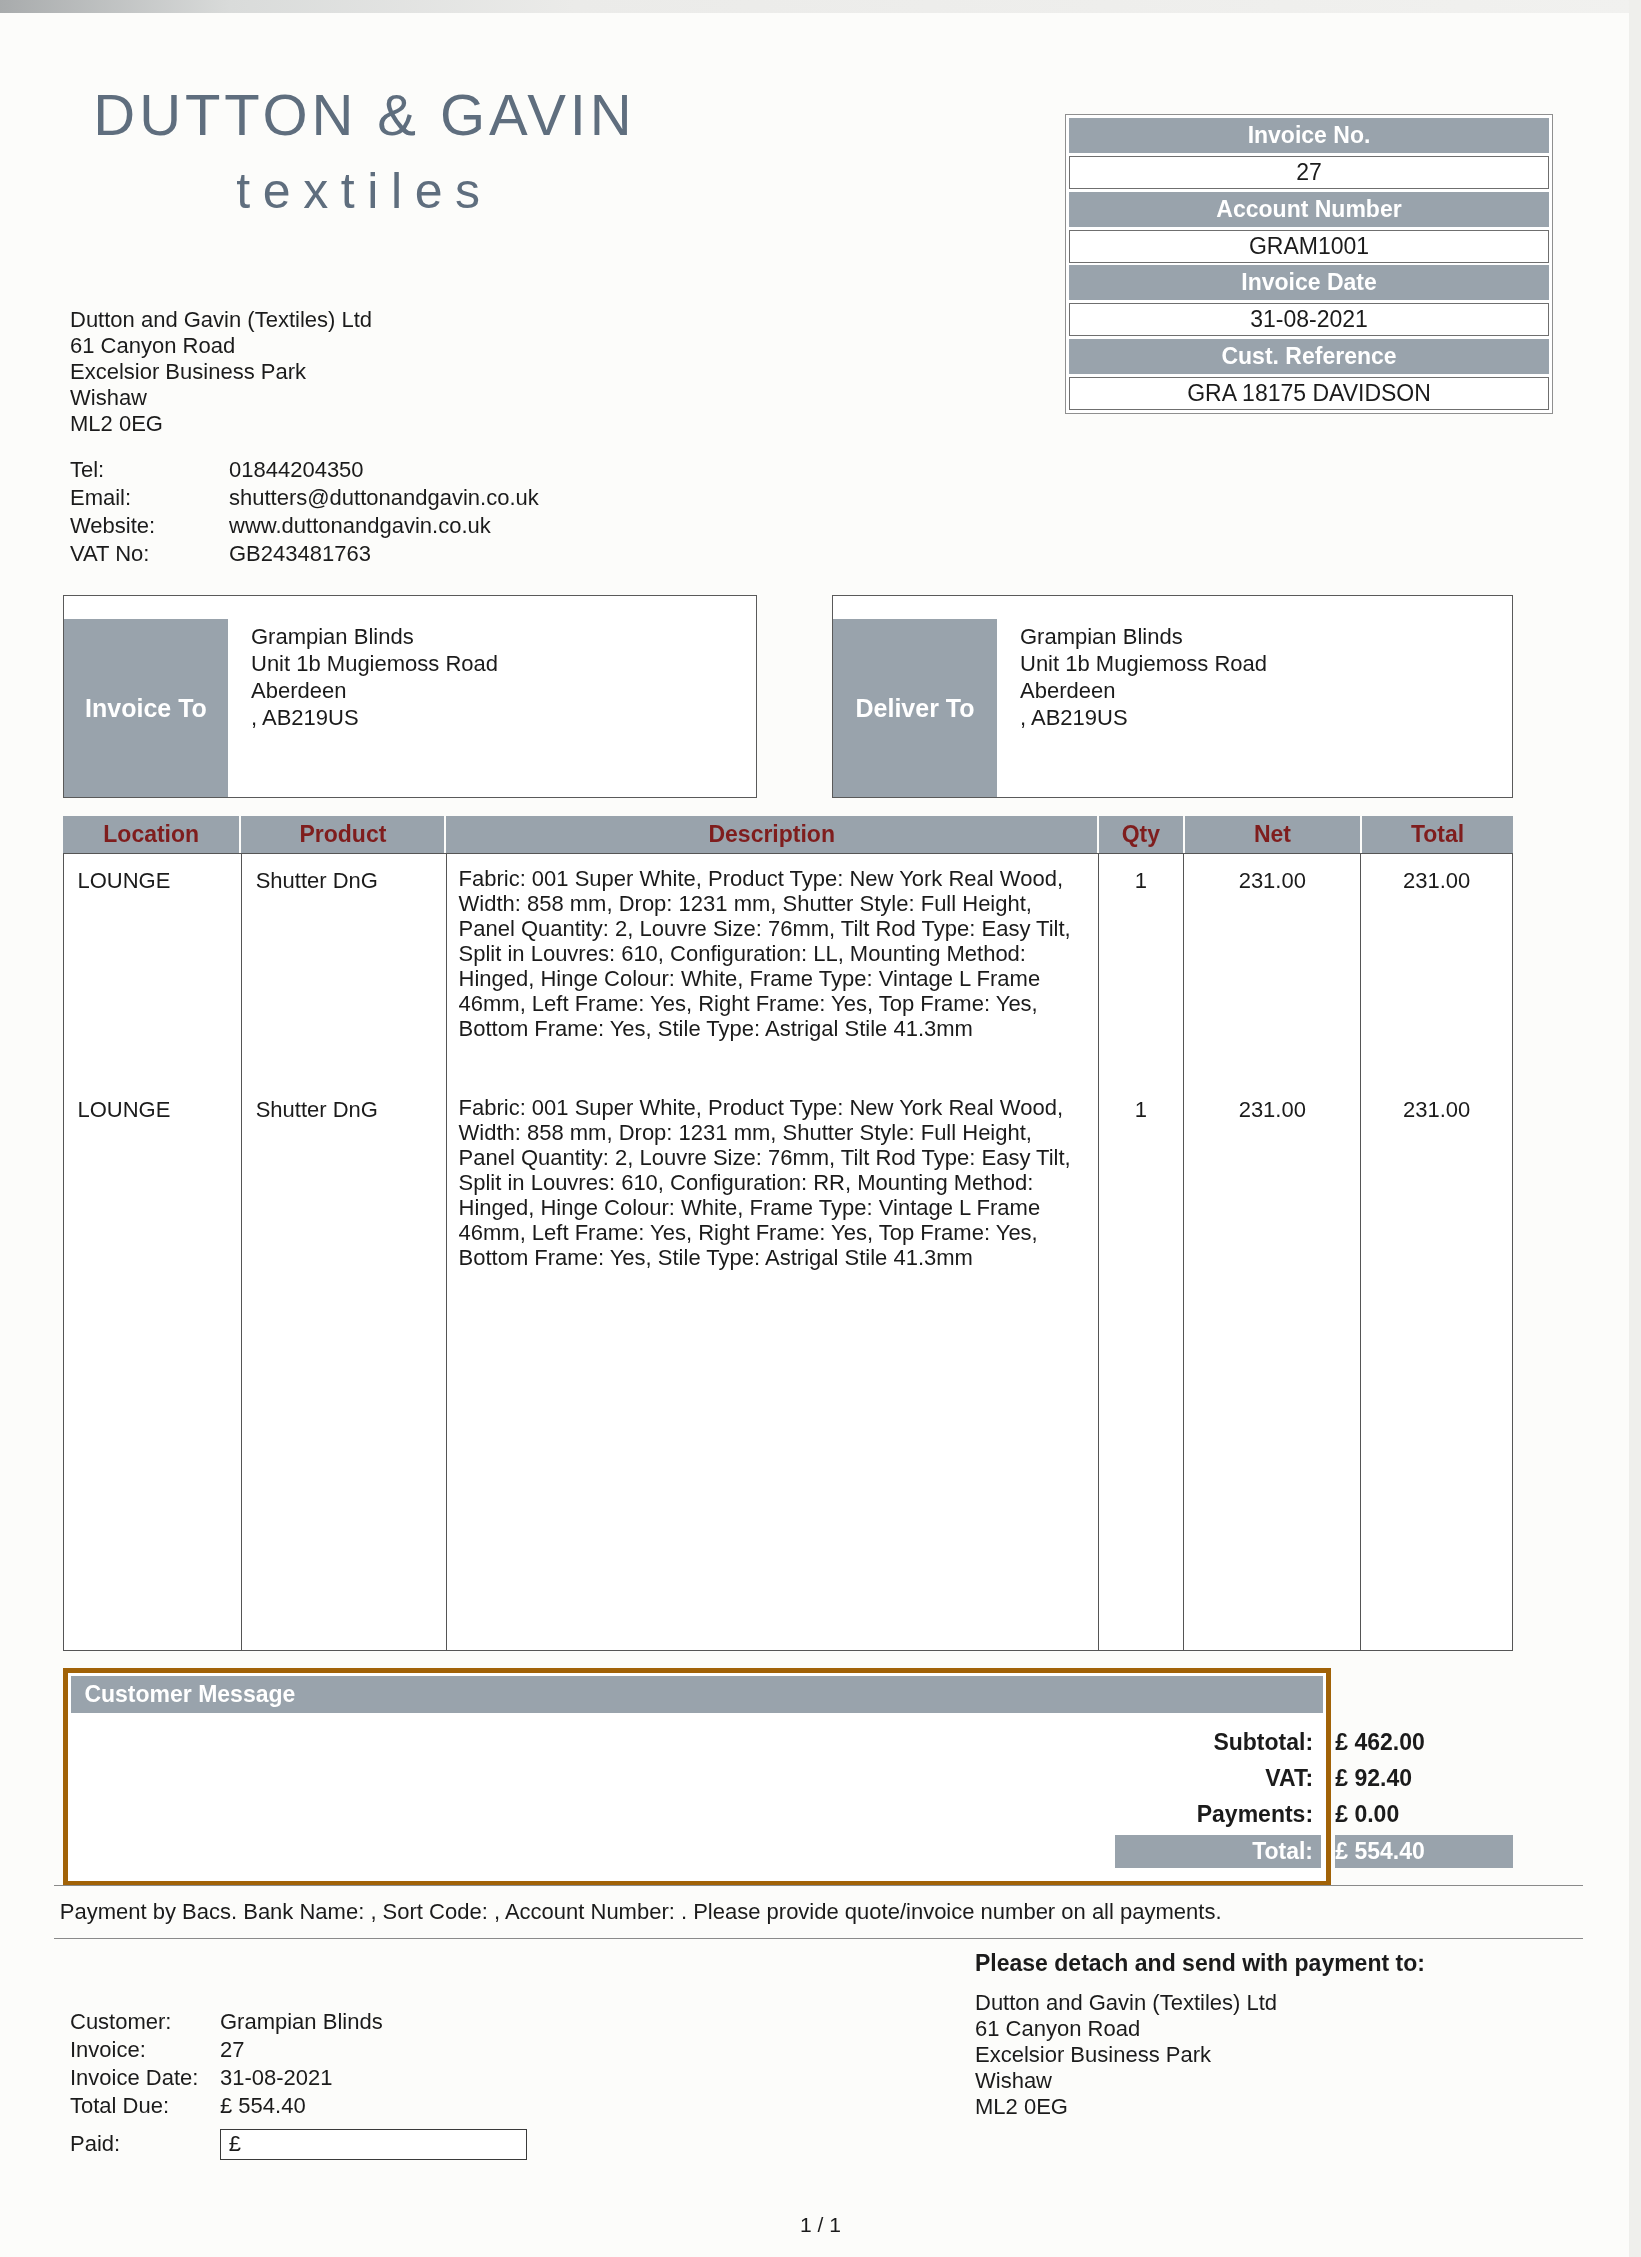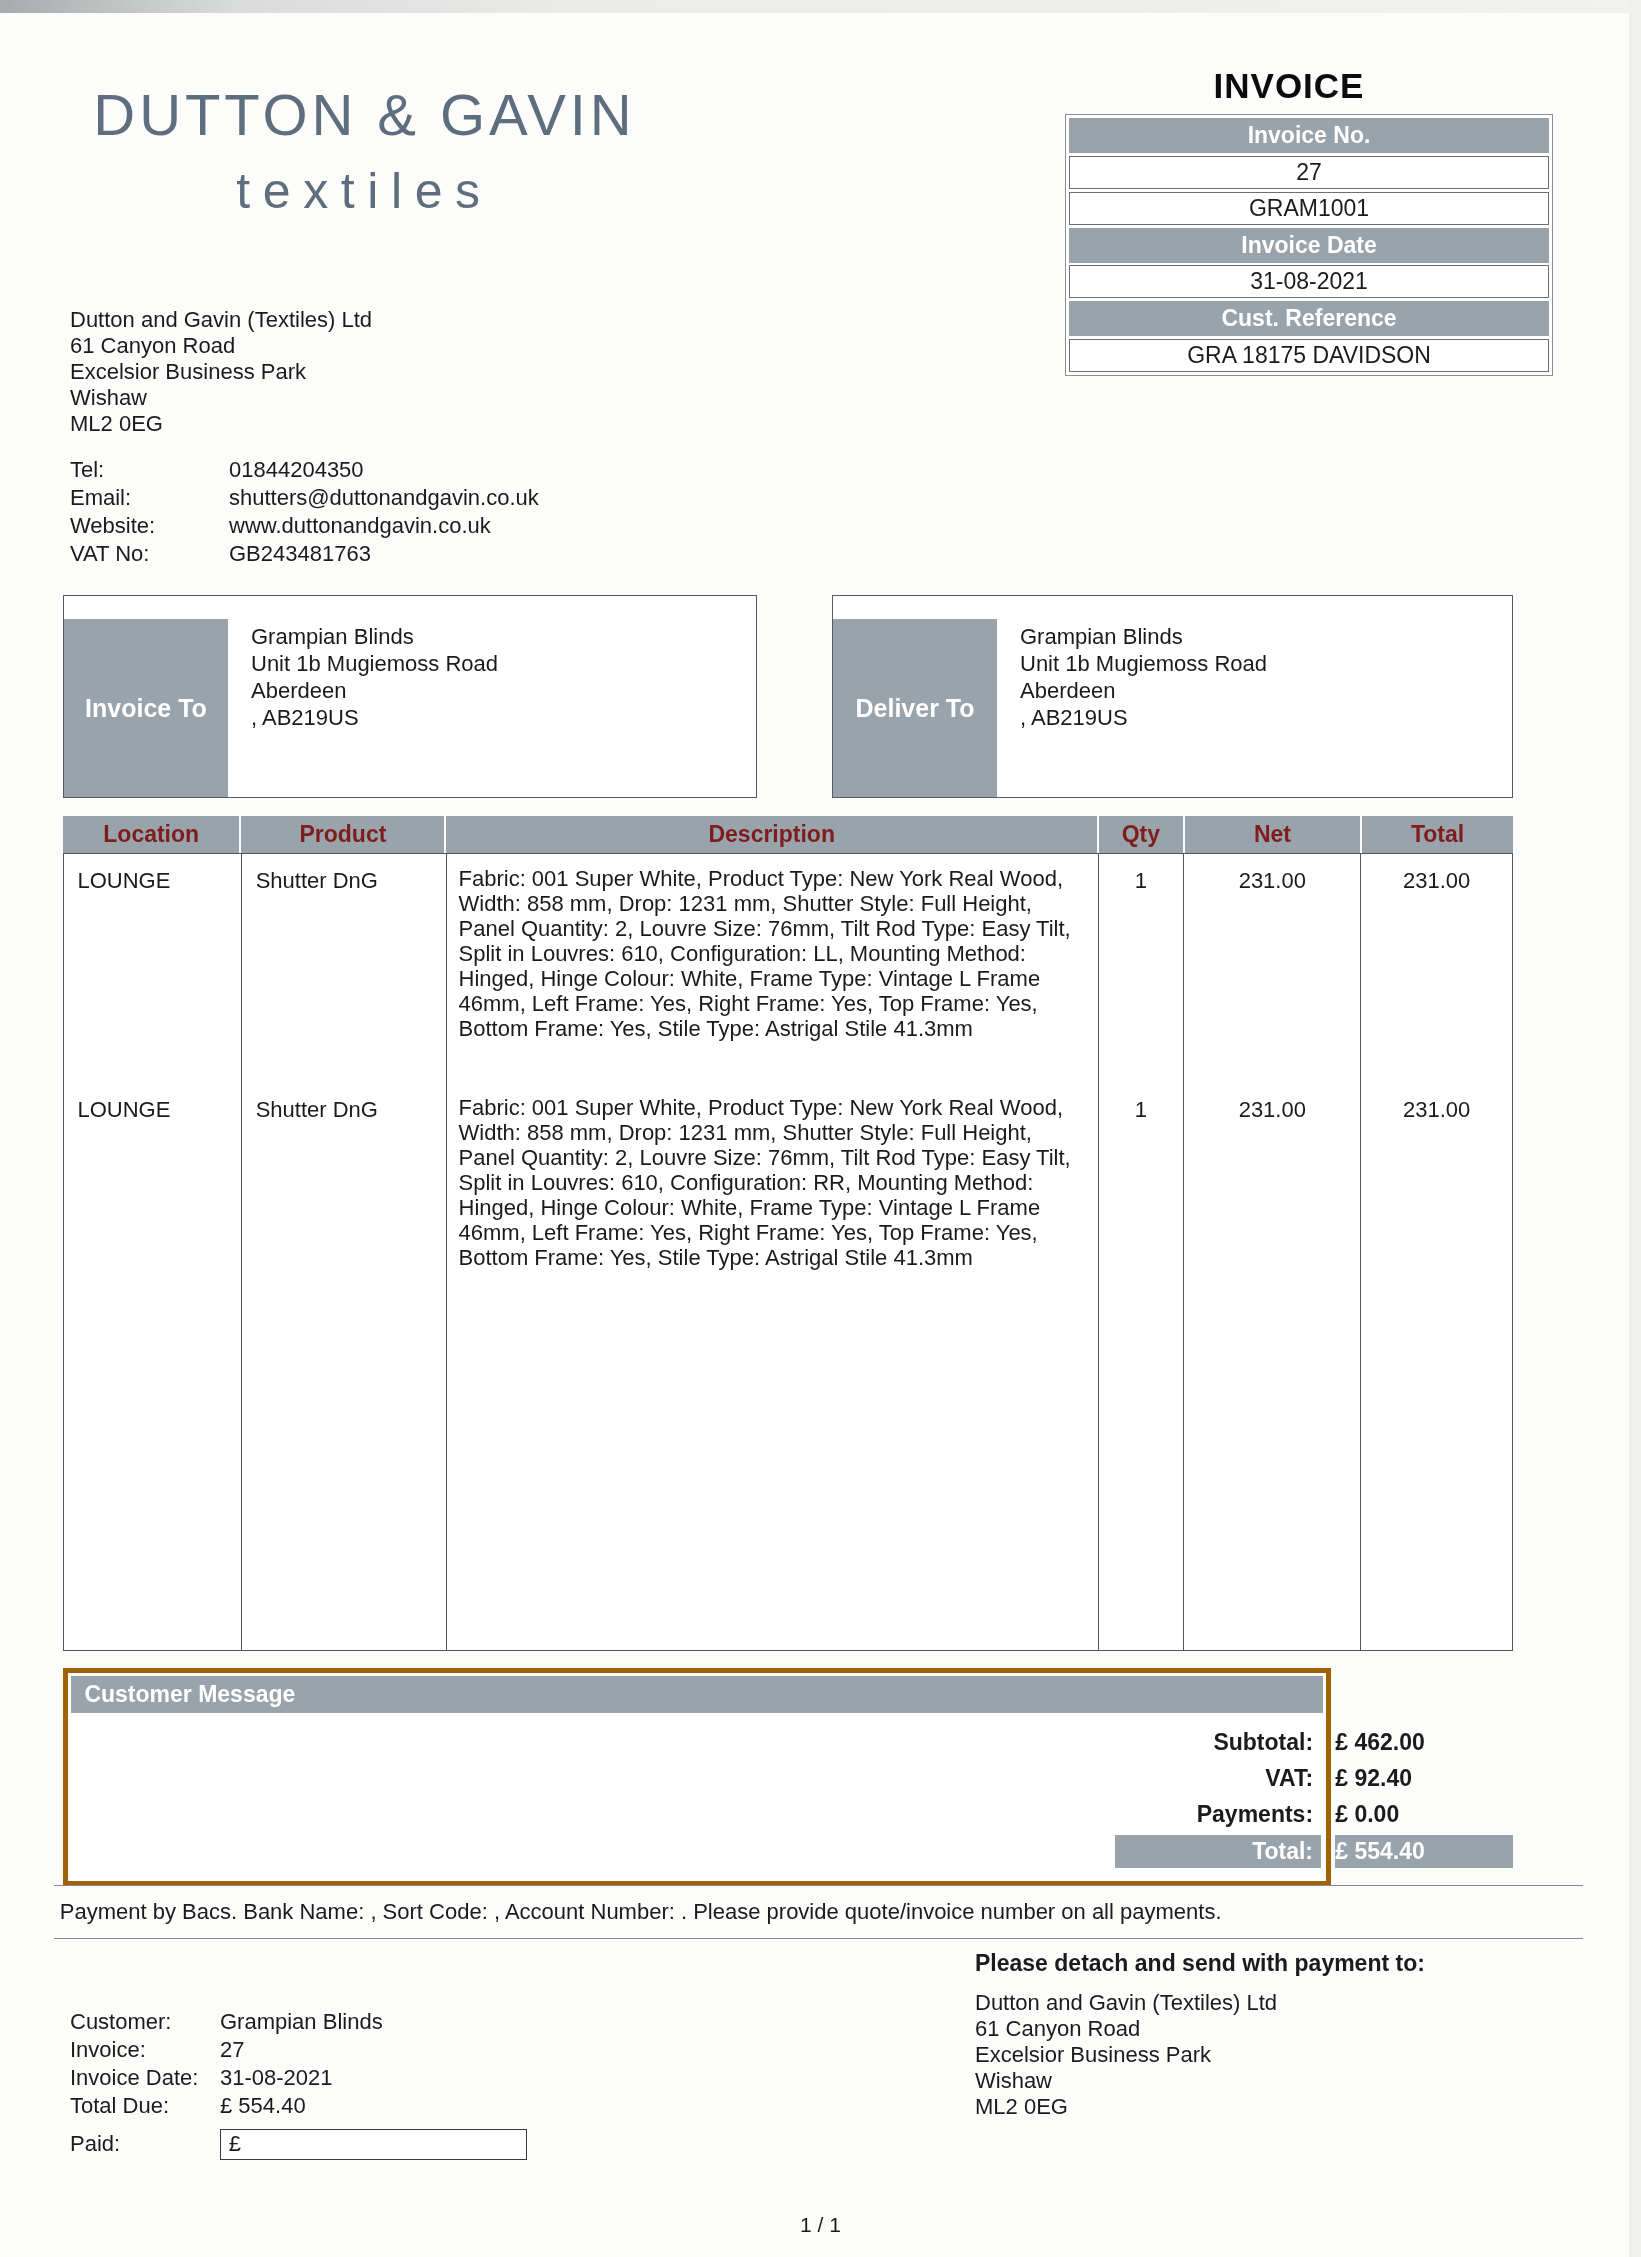--- a/index.html
+++ b/index.html
@@ -101,24 +101,24 @@
 
 <div class="page">
   <div class="scan-top"></div>
   <div class="scan-right"></div>
 
   <div class="logo">
     <div class="logo-1">DUTTON &amp; GAVIN</div>
     <div class="logo-2">textiles</div>
   </div>
 
-  <div class="inv-title">INVOICE</div>
   <div class="inv-table">
     <div class="inv-th">Invoice No.</div>
     <div class="inv-td">27</div>
+    <div class="inv-th">Account Number</div>
     <div class="inv-td">GRAM1001</div>
     <div class="inv-th">Invoice Date</div>
     <div class="inv-td">31-08-2021</div>
     <div class="inv-th">Cust. Reference</div>
     <div class="inv-td">GRA 18175 DAVIDSON</div>
   </div>
 
   <div class="company">
     <div>Dutton and Gavin (Textiles) Ltd</div>
     <div>61 Canyon Road</div>

